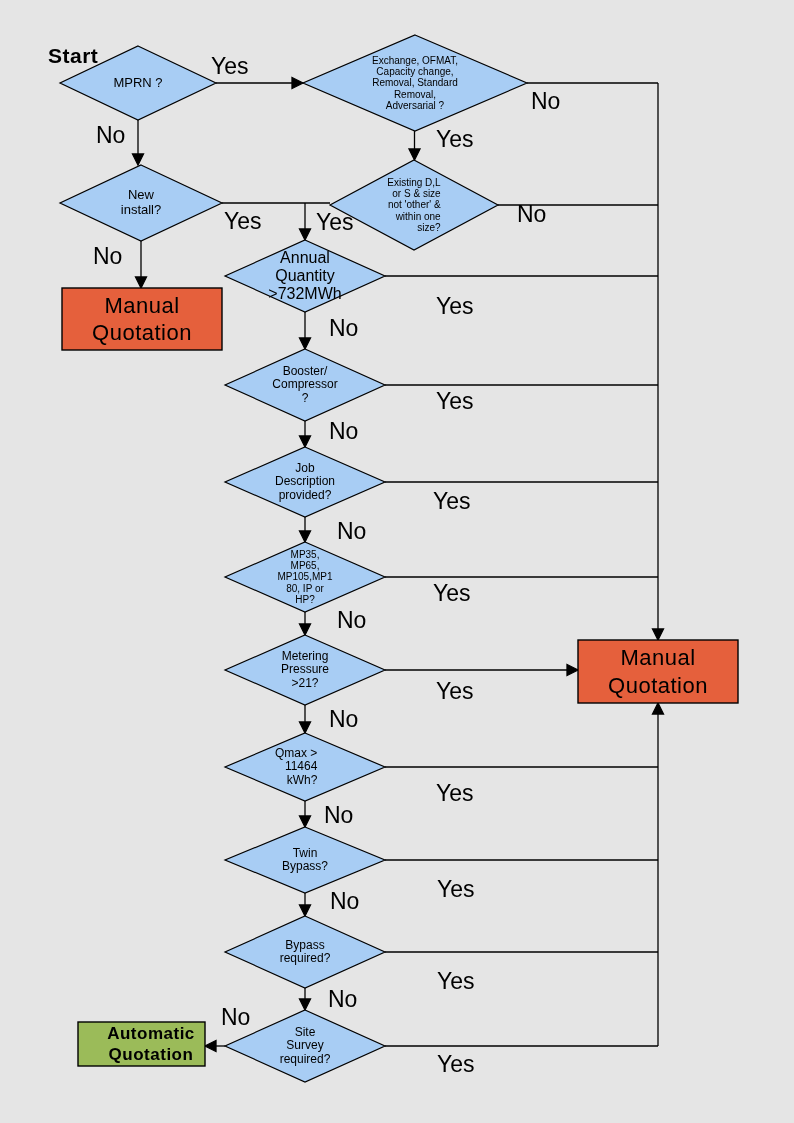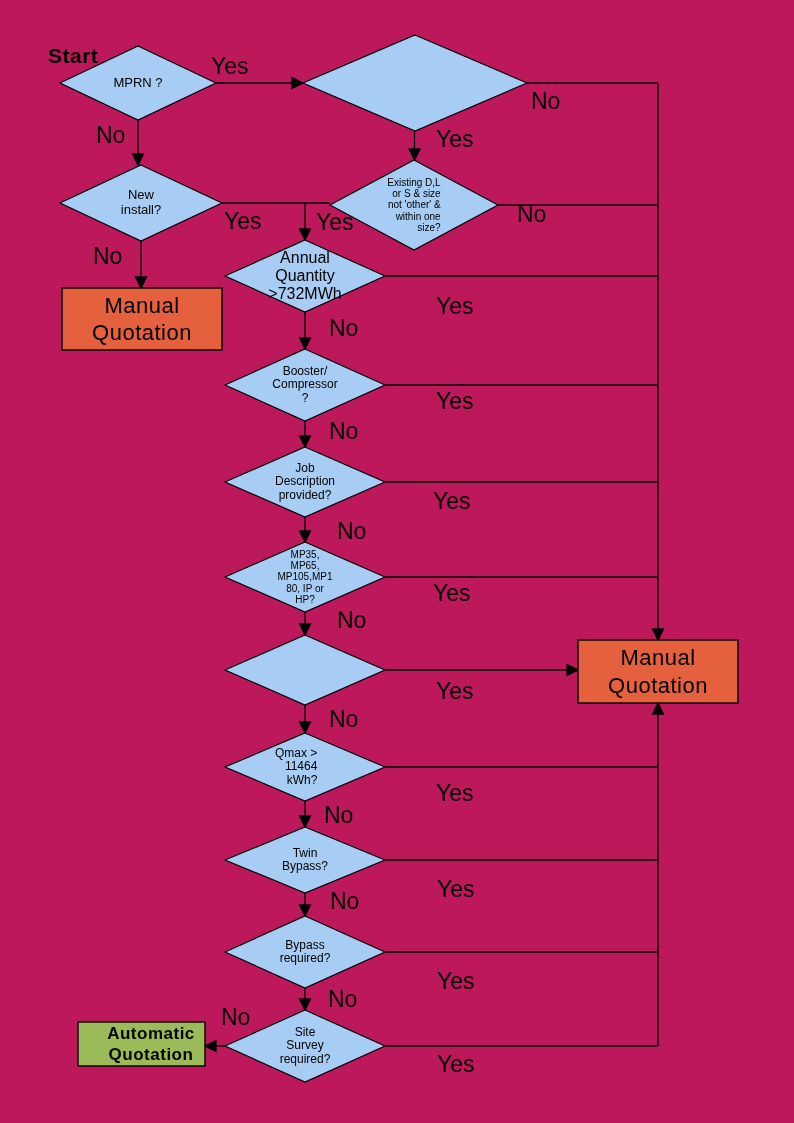--- a/index.html
+++ b/index.html
@@ -1,16 +1,16 @@
 <!DOCTYPE html>
 <html><head>
 <meta charset="utf-8">
 <style>
   html,body{margin:0;padding:0;background:#ffffff;}
-  .page{position:relative;width:794px;height:1123px;background:#be185d;overflow:hidden;
+  .page{position:relative;width:794px;height:1123px;background:#e5e5e5;overflow:hidden;
         font-family:"Liberation Sans", sans-serif;color:#000;}
   svg.layer{position:absolute;left:0;top:0;}
   .dtext{position:absolute;display:flex;align-items:center;justify-content:center;
          text-align:center;white-space:pre-line;line-height:1.12;color:#000;}
   .qleft{justify-content:flex-start;text-align:right;padding-left:50px;box-sizing:border-box;}
   .elabel{position:absolute;font-size:23px;line-height:1;color:#000;}
   .start{position:absolute;font-size:21px;font-weight:bold;letter-spacing:0.5px;}
   .term{position:absolute;display:flex;align-items:center;justify-content:center;
         text-align:center;white-space:pre-line;letter-spacing:0.5px;line-height:1.25;}
 </style>
@@ -154,20 +154,25 @@
     <g stroke="#000000" stroke-width="1.4">
       <rect x="62" y="288" width="160" height="62" fill="#E5603C"></rect>
       <rect x="578" y="640" width="160" height="63" fill="#E5603C"></rect>
       <rect x="78" y="1022" width="127" height="44" fill="#9BBB59"></rect>
     </g>
   </svg>
 
   <div class="start" style="left:48px;top:44px;">Start</div>
 
   <div class="dtext" style="left:60px;top:46px;width:156px;height:74px;font-size:13px;">MPRN ?</div>
+  <div class="dtext" style="left:303px;top:35px;width:224px;height:96px;font-size:10px;">Exchange, OFMAT,
+Capacity change,
+Removal, Standard
+Removal,
+Adversarial ?</div>
   <div class="dtext" style="left:60px;top:165px;width:162px;height:76px;font-size:13px;">New
 install?</div>
   <div class="dtext" style="left:330px;top:160px;width:168px;height:90px;font-size:10px;text-align:right;">Existing D,L
 or S &amp; size
 not 'other' &amp;
 within one
 size?</div>
   <div class="dtext" style="left:225px;top:240px;width:160px;height:72px;font-size:16px;">Annual
 Quantity
 &gt;732MWh</div>
@@ -175,20 +180,23 @@
 Compressor
 ?</div>
   <div class="dtext" style="left:225px;top:447px;width:160px;height:70px;font-size:12px;">Job
 Description
 provided?</div>
   <div class="dtext" style="left:225px;top:542px;width:160px;height:70px;font-size:10px;">MP35,
 MP65,
 MP105,MP1
 80, IP or
 HP?</div>
+  <div class="dtext" style="left:225px;top:635px;width:160px;height:70px;font-size:12px;">Metering
+Pressure
+&gt;21?</div>
   <div class="dtext qleft" style="left:225px;top:733px;width:160px;height:68px;font-size:12px;">Qmax &gt;
 11464
 kWh?</div>
   <div class="dtext" style="left:225px;top:827px;width:160px;height:66px;font-size:12px;">Twin
 Bypass?</div>
   <div class="dtext" style="left:225px;top:916px;width:160px;height:72px;font-size:12px;">Bypass
 required?</div>
   <div class="dtext" style="left:225px;top:1010px;width:160px;height:72px;font-size:12px;">Site
 Survey
 required?</div>

